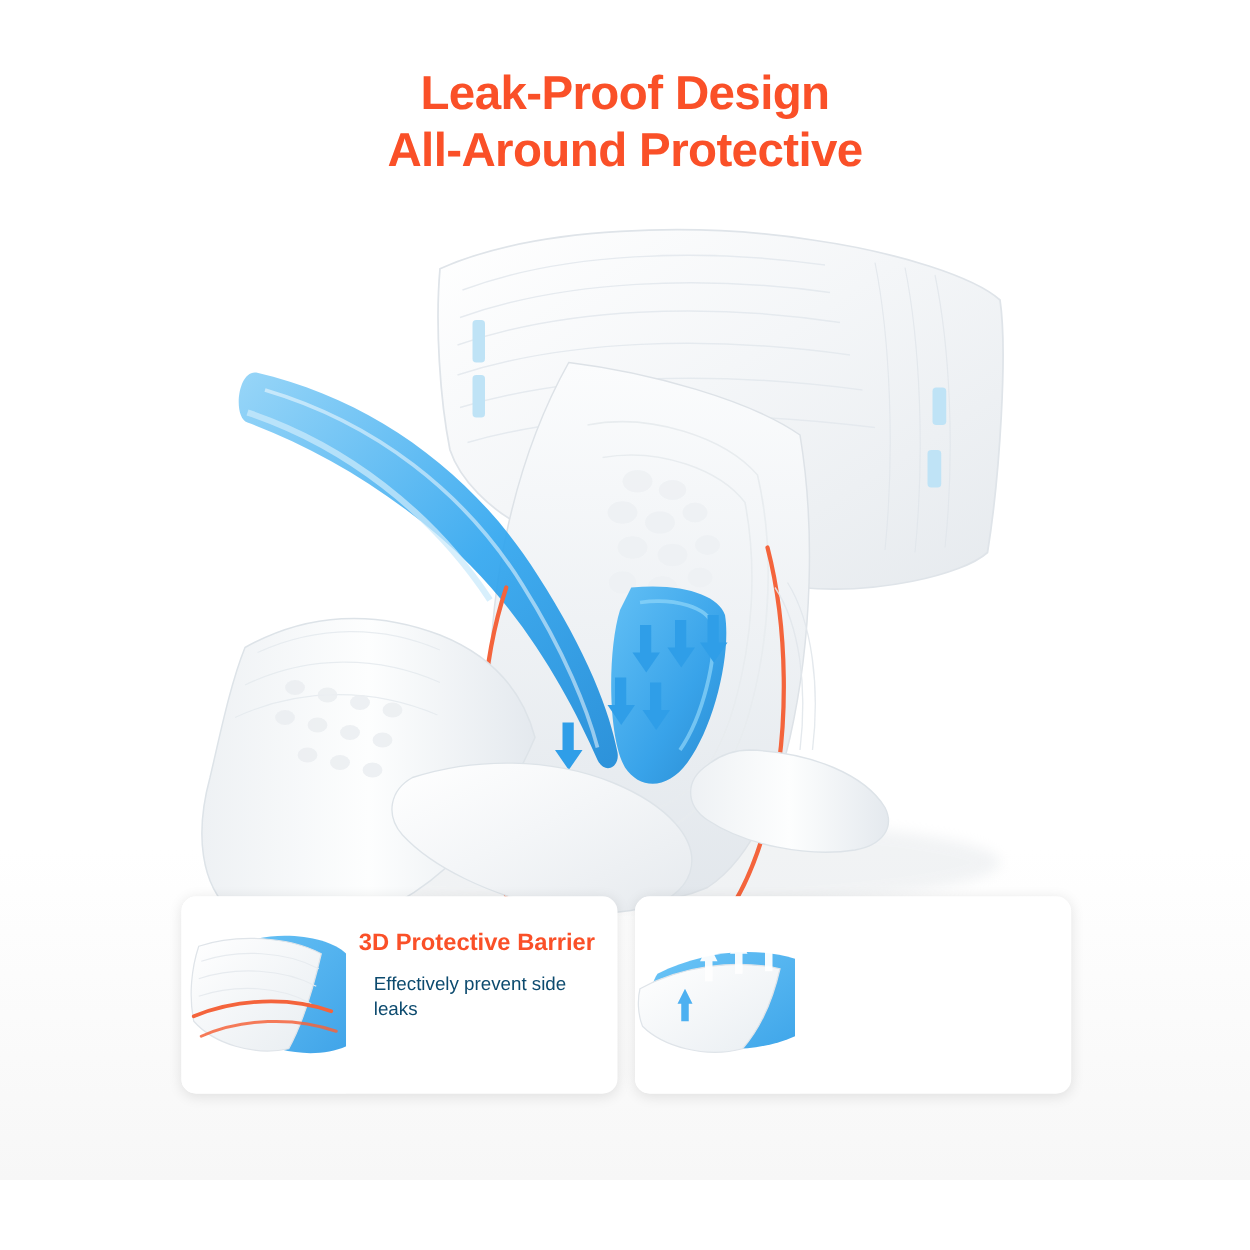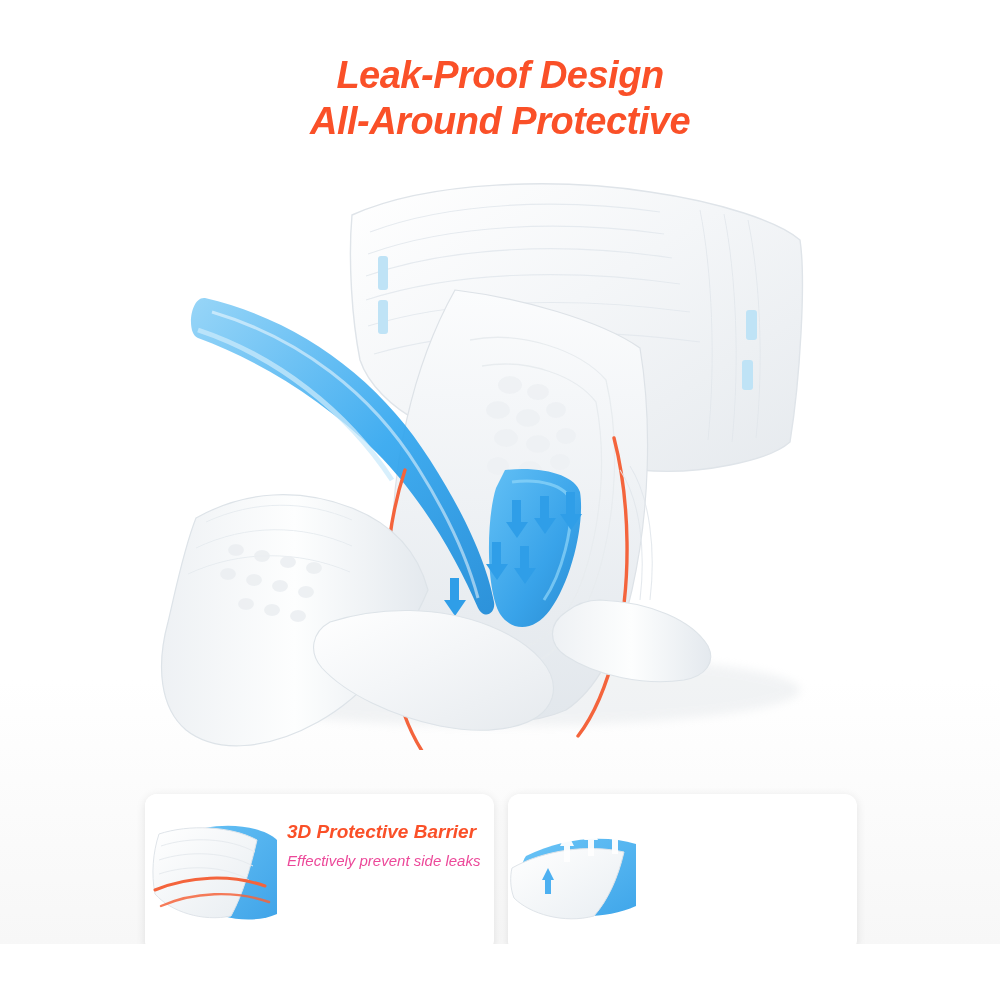--- a/index.html
+++ b/index.html
@@ -12,21 +12,20 @@
     background: #ffffff;
     font-family: "Liberation Sans", sans-serif;
     overflow: hidden;
   }
   .page {
     position: relative;
     width: 1000px;
     height: 944px;
     background: linear-gradient(180deg, #ffffff 0%, #ffffff 72%, #f7f7f7 100%);
     overflow: hidden;
-    font-style: italic;
   }
 
   
   .headline {
     position: absolute;
     top: 52px;
     left: 0;
     width: 1000px;
     text-align: center;
     color: #fa5028;
@@ -45,21 +44,21 @@
     left: 0;
     width: 1000px;
     height: 580px;
   }
   .hero svg { display: block; }
 
   
   .cards {
     position: absolute;
     left: 145px;
-    top: 794px;
+    top: 717px;
     width: 712px;
     height: 158px;
     display: flex;
     gap: 14px;
   }
   .card {
     position: relative;
     width: 349px;
     height: 158px;
     background: #ffffff;
@@ -82,24 +81,24 @@
     padding: 26px 12px 0 10px;
   }
   .card-title {
     color: #fa5028;
     font-weight: bold;
     font-size: 19px;
     line-height: 23px;
     margin: 0 0 8px 0;
   }
   .card-desc {
-    color: #ec4899;
+    color: #0c4a6e;
     font-size: 15px;
     line-height: 20px;
-    margin: 0;
+    margin: 12px;
   }
 </style>
 </head>
 <body>
 
 <div class="page">
 
   <div class="headline">
     <span class="l1">Leak-Proof Design</span>
     <span class="l2">All-Around Protective</span>

